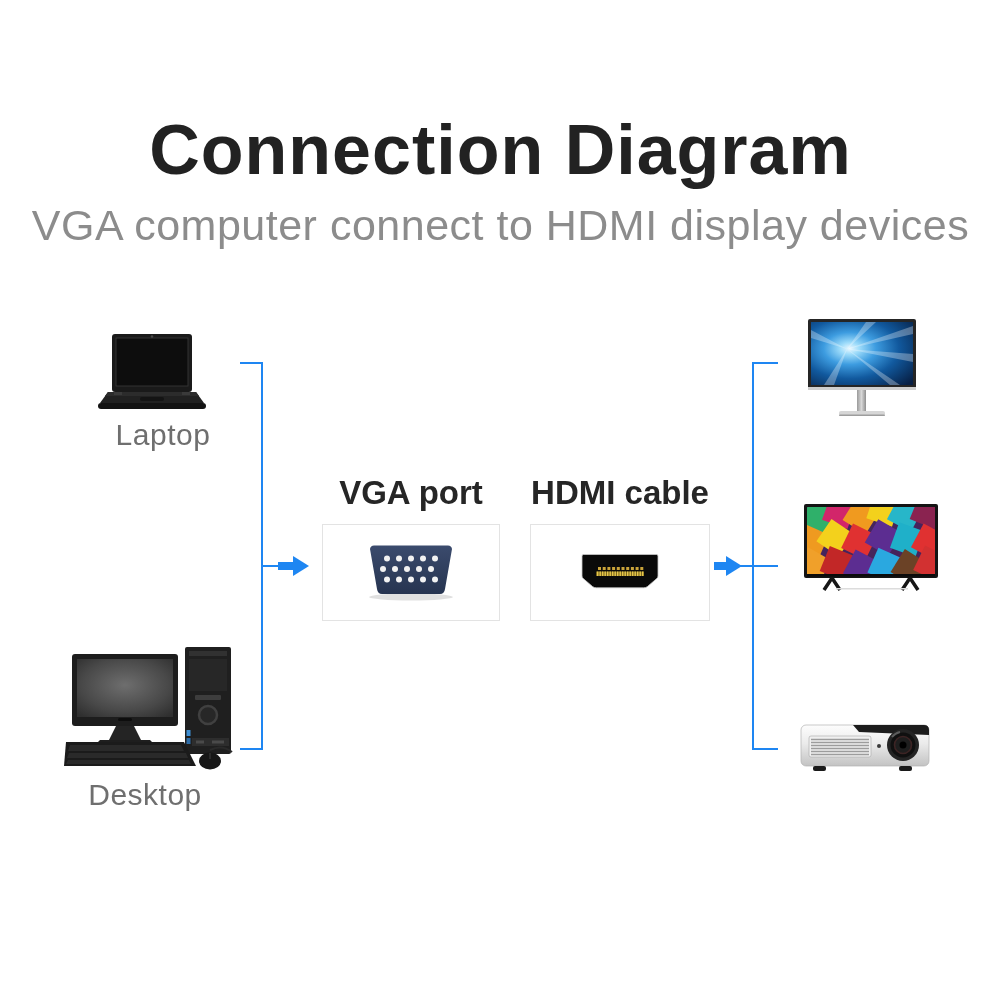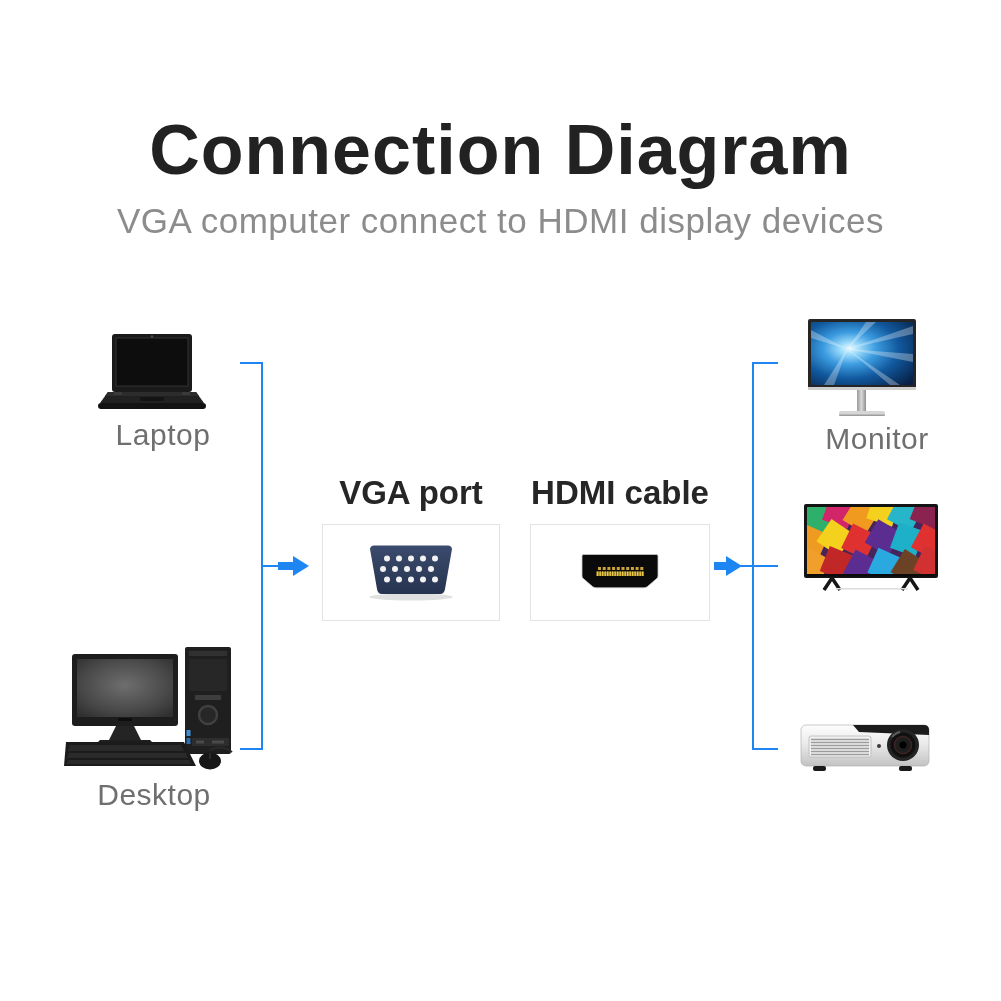--- a/index.html
+++ b/index.html
@@ -7,21 +7,21 @@
     --device-label-text:#6f6f6f; --adapter-label-text:#262626;
     --box-border:#e3e3e3; --background:#ffffff;
   }
   *{margin:0;padding:0;box-sizing:border-box;}
   html,body{background:#fff;}
   body{font-family:"Liberation Sans",sans-serif;}
   .canvas{position:relative;width:1001px;height:1001px;background:var(--background);overflow:hidden;margin:0 auto;border-radius:9px;}
   .title{position:absolute;left:0;top:112px;width:100%;text-align:center;
          font-size:70px;font-weight:700;color:var(--title-text);letter-spacing:1px;line-height:1.1;}
   .subtitle{position:absolute;left:0;top:201px;width:100%;text-align:center;
-         font-size:35px;font-weight:400;color:var(--subtitle-text);letter-spacing:0.5px;}
+         font-size:43px;font-weight:400;color:var(--subtitle-text);letter-spacing:0.5px;}
   .dev-label{position:absolute;text-align:center;font-size:30px;font-weight:400;
          color:var(--device-label-text);letter-spacing:0.5px;margin-left:12px;}
   .adapter-label{position:absolute;text-align:center;font-size:33px;font-weight:600;
          color:var(--adapter-label-text);}
   .conn-box{position:absolute;width:178px;height:97px;background:#fff;border:1px solid var(--box-border);
          display:flex;align-items:center;justify-content:center;}
   .icon-abs{position:absolute;display:block;}
   .bl{position:absolute;background:var(--accent-blue);}
 </style>
 </head>
@@ -73,21 +73,21 @@
 
     <polygon points="2,100 120,100 132,124 0,124" fill="#1b1b1b"></polygon>
     <polygon points="6,103 117,103 120,109 4,109" fill="#2a2a2a"></polygon>
     <polygon points="5,111 122,111 124,116 3,116" fill="#2a2a2a"></polygon>
     <polygon points="4,118 125,118 127,122 2,122" fill="#2a2a2a"></polygon>
 
     <path d="M146,108 Q158,102 168,110" stroke="#2a2a2a" stroke-width="2" fill="none"></path>
     <ellipse cx="146" cy="119" rx="11" ry="8.5" fill="#171717"></ellipse>
     <line x1="146" y1="111" x2="146" y2="117" stroke="#333333" stroke-width="1.5"></line>
   </svg>
-  <div class="dev-label" style="left:72px;top:778px;width:140px">Desktop</div>
+  <div class="dev-label" style="left:63px;top:778px;width:140px">Desktop</div>
 
   <div class="adapter-label" style="left:530px;top:474px;width:180px">HDMI cable</div>
   <div class="adapter-label" style="left:322px;top:474px;width:178px">VGA port</div>
 
   <div class="conn-box" style="left:322px;top:524px;width:178px;height:97px">
     <svg width="100" height="58" viewBox="0 0 100 58">
       <defs>
         <linearGradient id="vga" x1="0" y1="0" x2="0" y2="1">
           <stop offset="0" stop-color="#3b4b6d"></stop>
             <stop offset="1" stop-color="#263450"></stop>
@@ -178,21 +178,20 @@
       <polygon points="41,31 84,67 94,67"></polygon>
       <polygon points="41,31 18,67 28,67"></polygon>
       <polygon points="41,31 5,12 5,20"></polygon>
       <polygon points="41,31 60,4 70,4"></polygon>
     </g>
     <rect x="2" y="69" width="108" height="3" fill="#cfcfcf"></rect>
     <rect x="51" y="72" width="9" height="21" fill="url(#stand)"></rect>
     <rect x="33" y="93" width="46" height="4.5" rx="2" fill="#d6d6d6"></rect>
     <rect x="33" y="96.5" width="46" height="1.5" rx="0.7" fill="#9d9d9d"></rect>
   </svg>
-  <div class="dev-label" style="left:795px;top:422px;width:140px">Monitor</div>
 
   <svg class="icon-abs" style="left:802px;top:502px" width="138" height="92" viewBox="0 0 138 92">
     <defs>
         <clipPath id="tvclip">
           <rect x="5" y="5" width="128" height="68"></rect>
         </clipPath>
       </defs>
     <rect x="2" y="2" width="134" height="74" rx="2" fill="#141414"></rect>
     <g clip-path="url(#tvclip)">
       <rect x="5" y="5" width="128" height="68" fill="#46245c"></rect>

